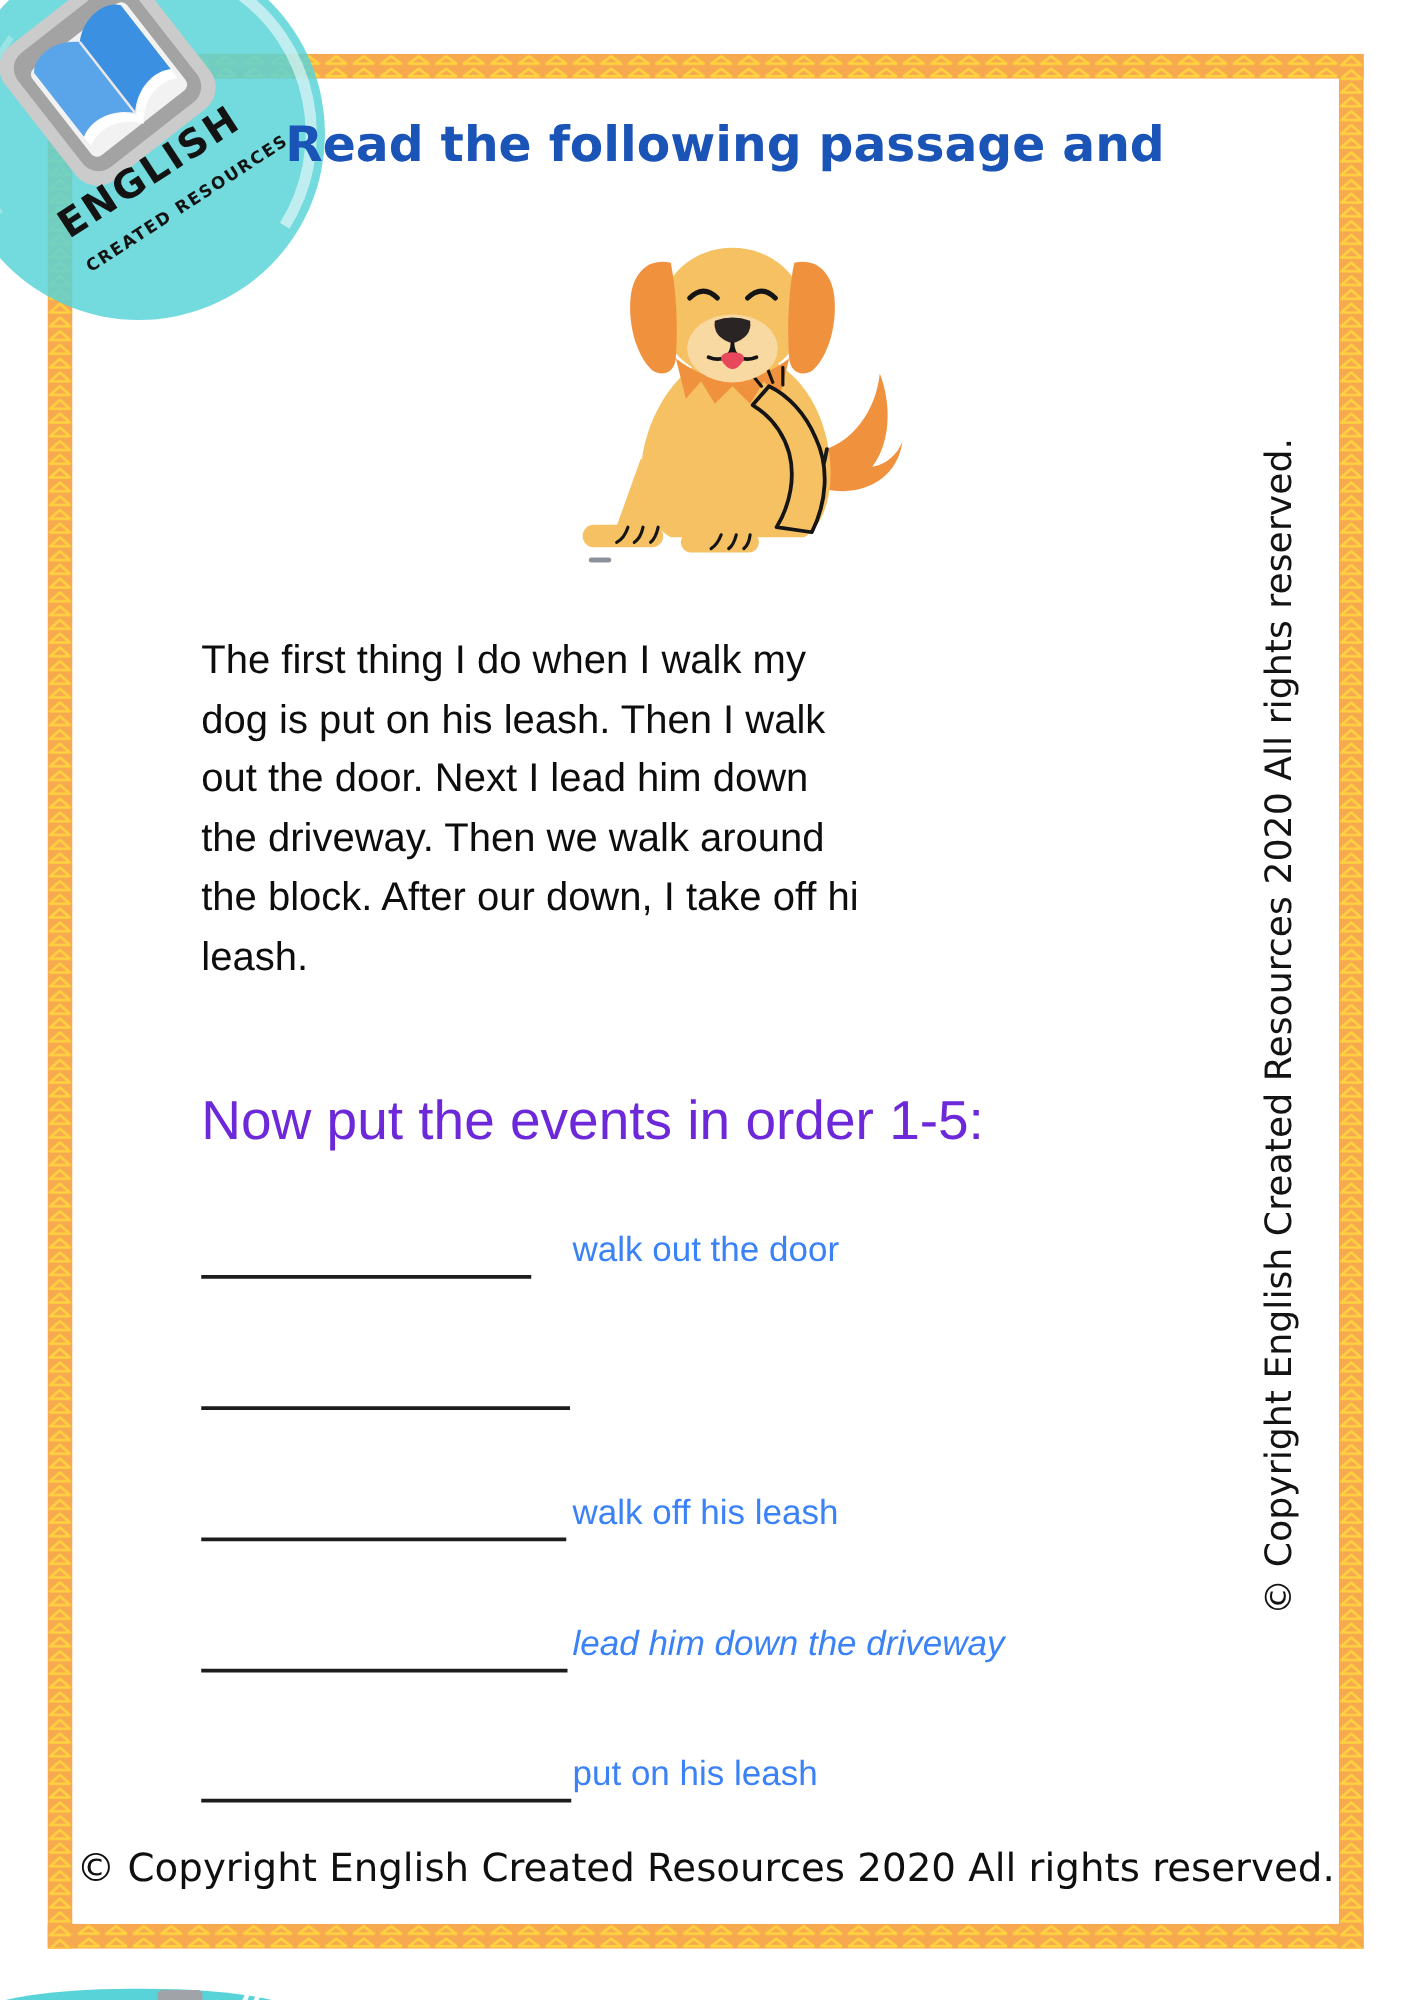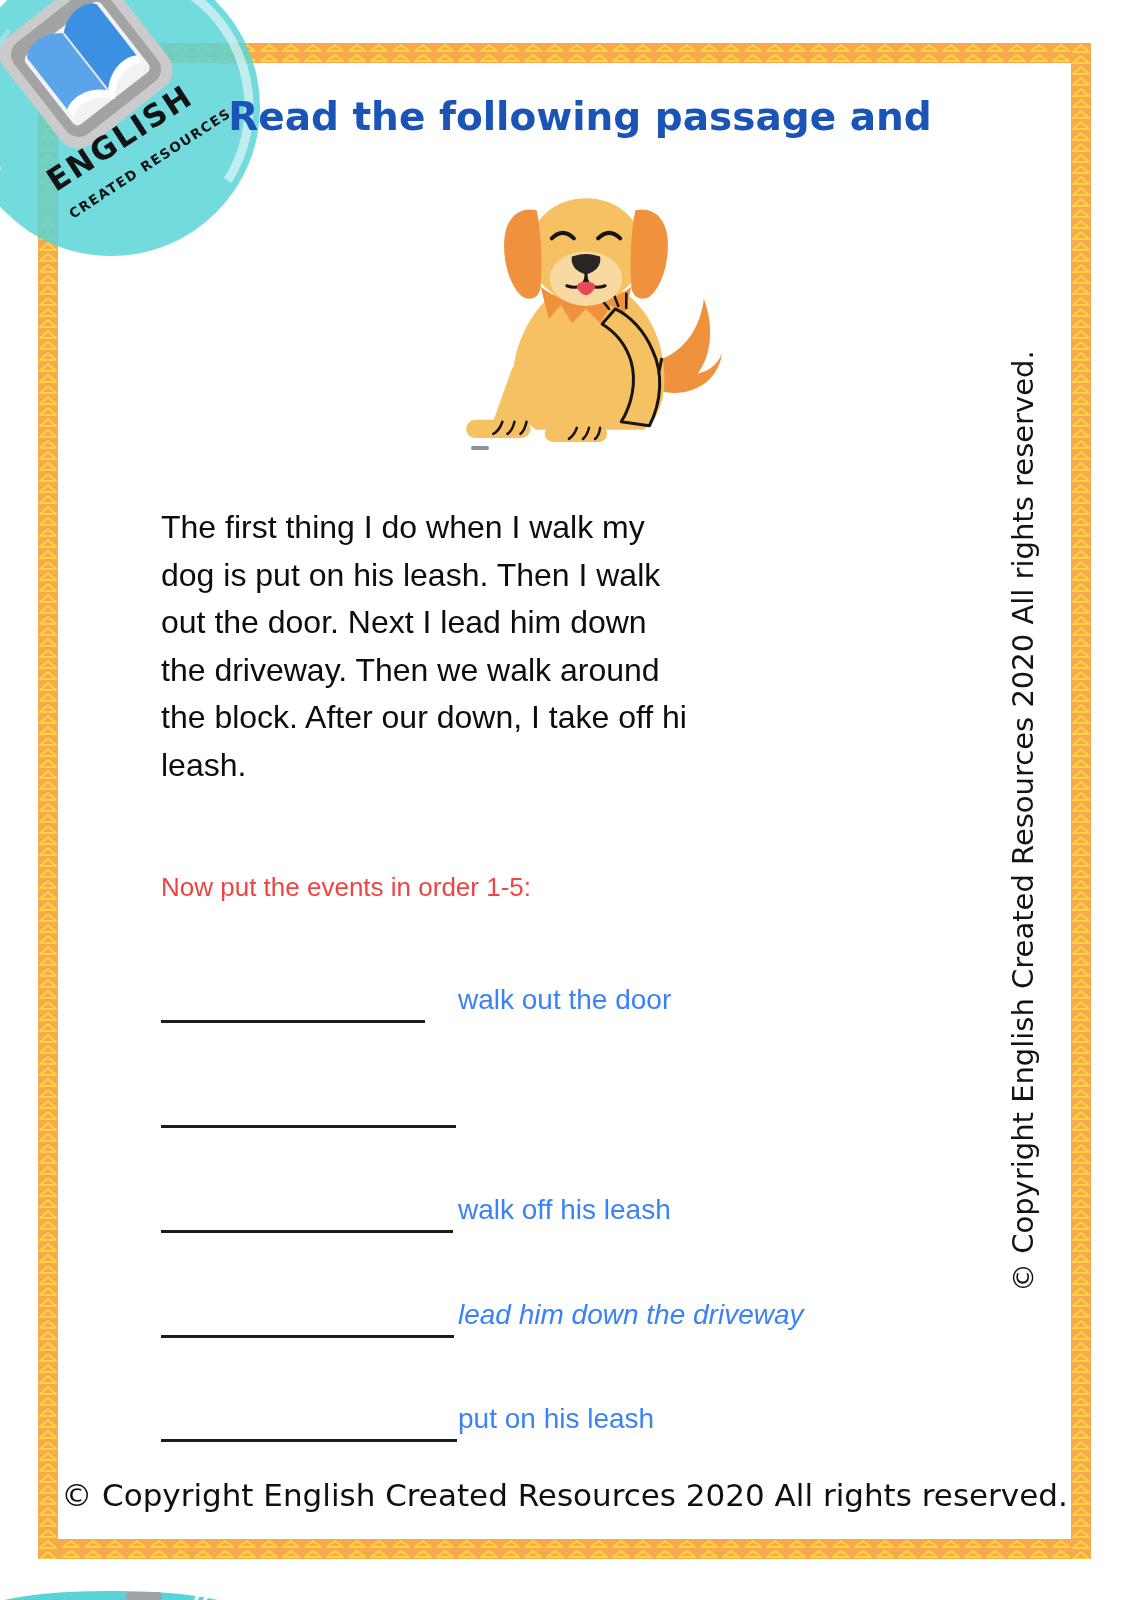--- a/index.html
+++ b/index.html
@@ -29,21 +29,21 @@
               color:#1a54b6;}
 
   .dog{position:absolute;left:452px;top:186px;z-index:3;}
   .artifact-dash{position:absolute;left:471px;top:446px;width:18px;height:4px;background:#8d939c;
               border-radius:2px;z-index:3;}
 
   .passage{position:absolute;left:161px;top:464px;width:742px;overflow:hidden;z-index:3;
               font-size:32px;line-height:47.5px;color:#0d0d0d;margin-top:40px;}
   .passage div{white-space:nowrap;}
 
-  .events-heading{position:absolute;left:161px;top:872px;font-size:26px;color:#ef4444;z-index:3;}
+  .events-heading{position:absolute;left:161px;top:872px;font-size:44px;color:#6d28d9;z-index:3;}
 
   .answer-blank{position:absolute;left:161px;height:3px;background:#1c1c1c;z-index:3;}
   .blank-1{top:1020px;width:264px;}
   .blank-2{top:1125px;width:295px;}
   .blank-3{top:1230px;width:292px;}
   .blank-4{top:1335px;width:293px;}
   .blank-5{top:1439px;width:296px;}
   .event-label{position:absolute;left:458px;font-size:28px;color:#3b82f6;white-space:nowrap;z-index:3;}
   .label-1{top:984px;} .label-2{top:1089px;} .label-3{top:1194px;} .label-4{top:1299px;font-style:italic;} .label-5{top:1403px;}
 

